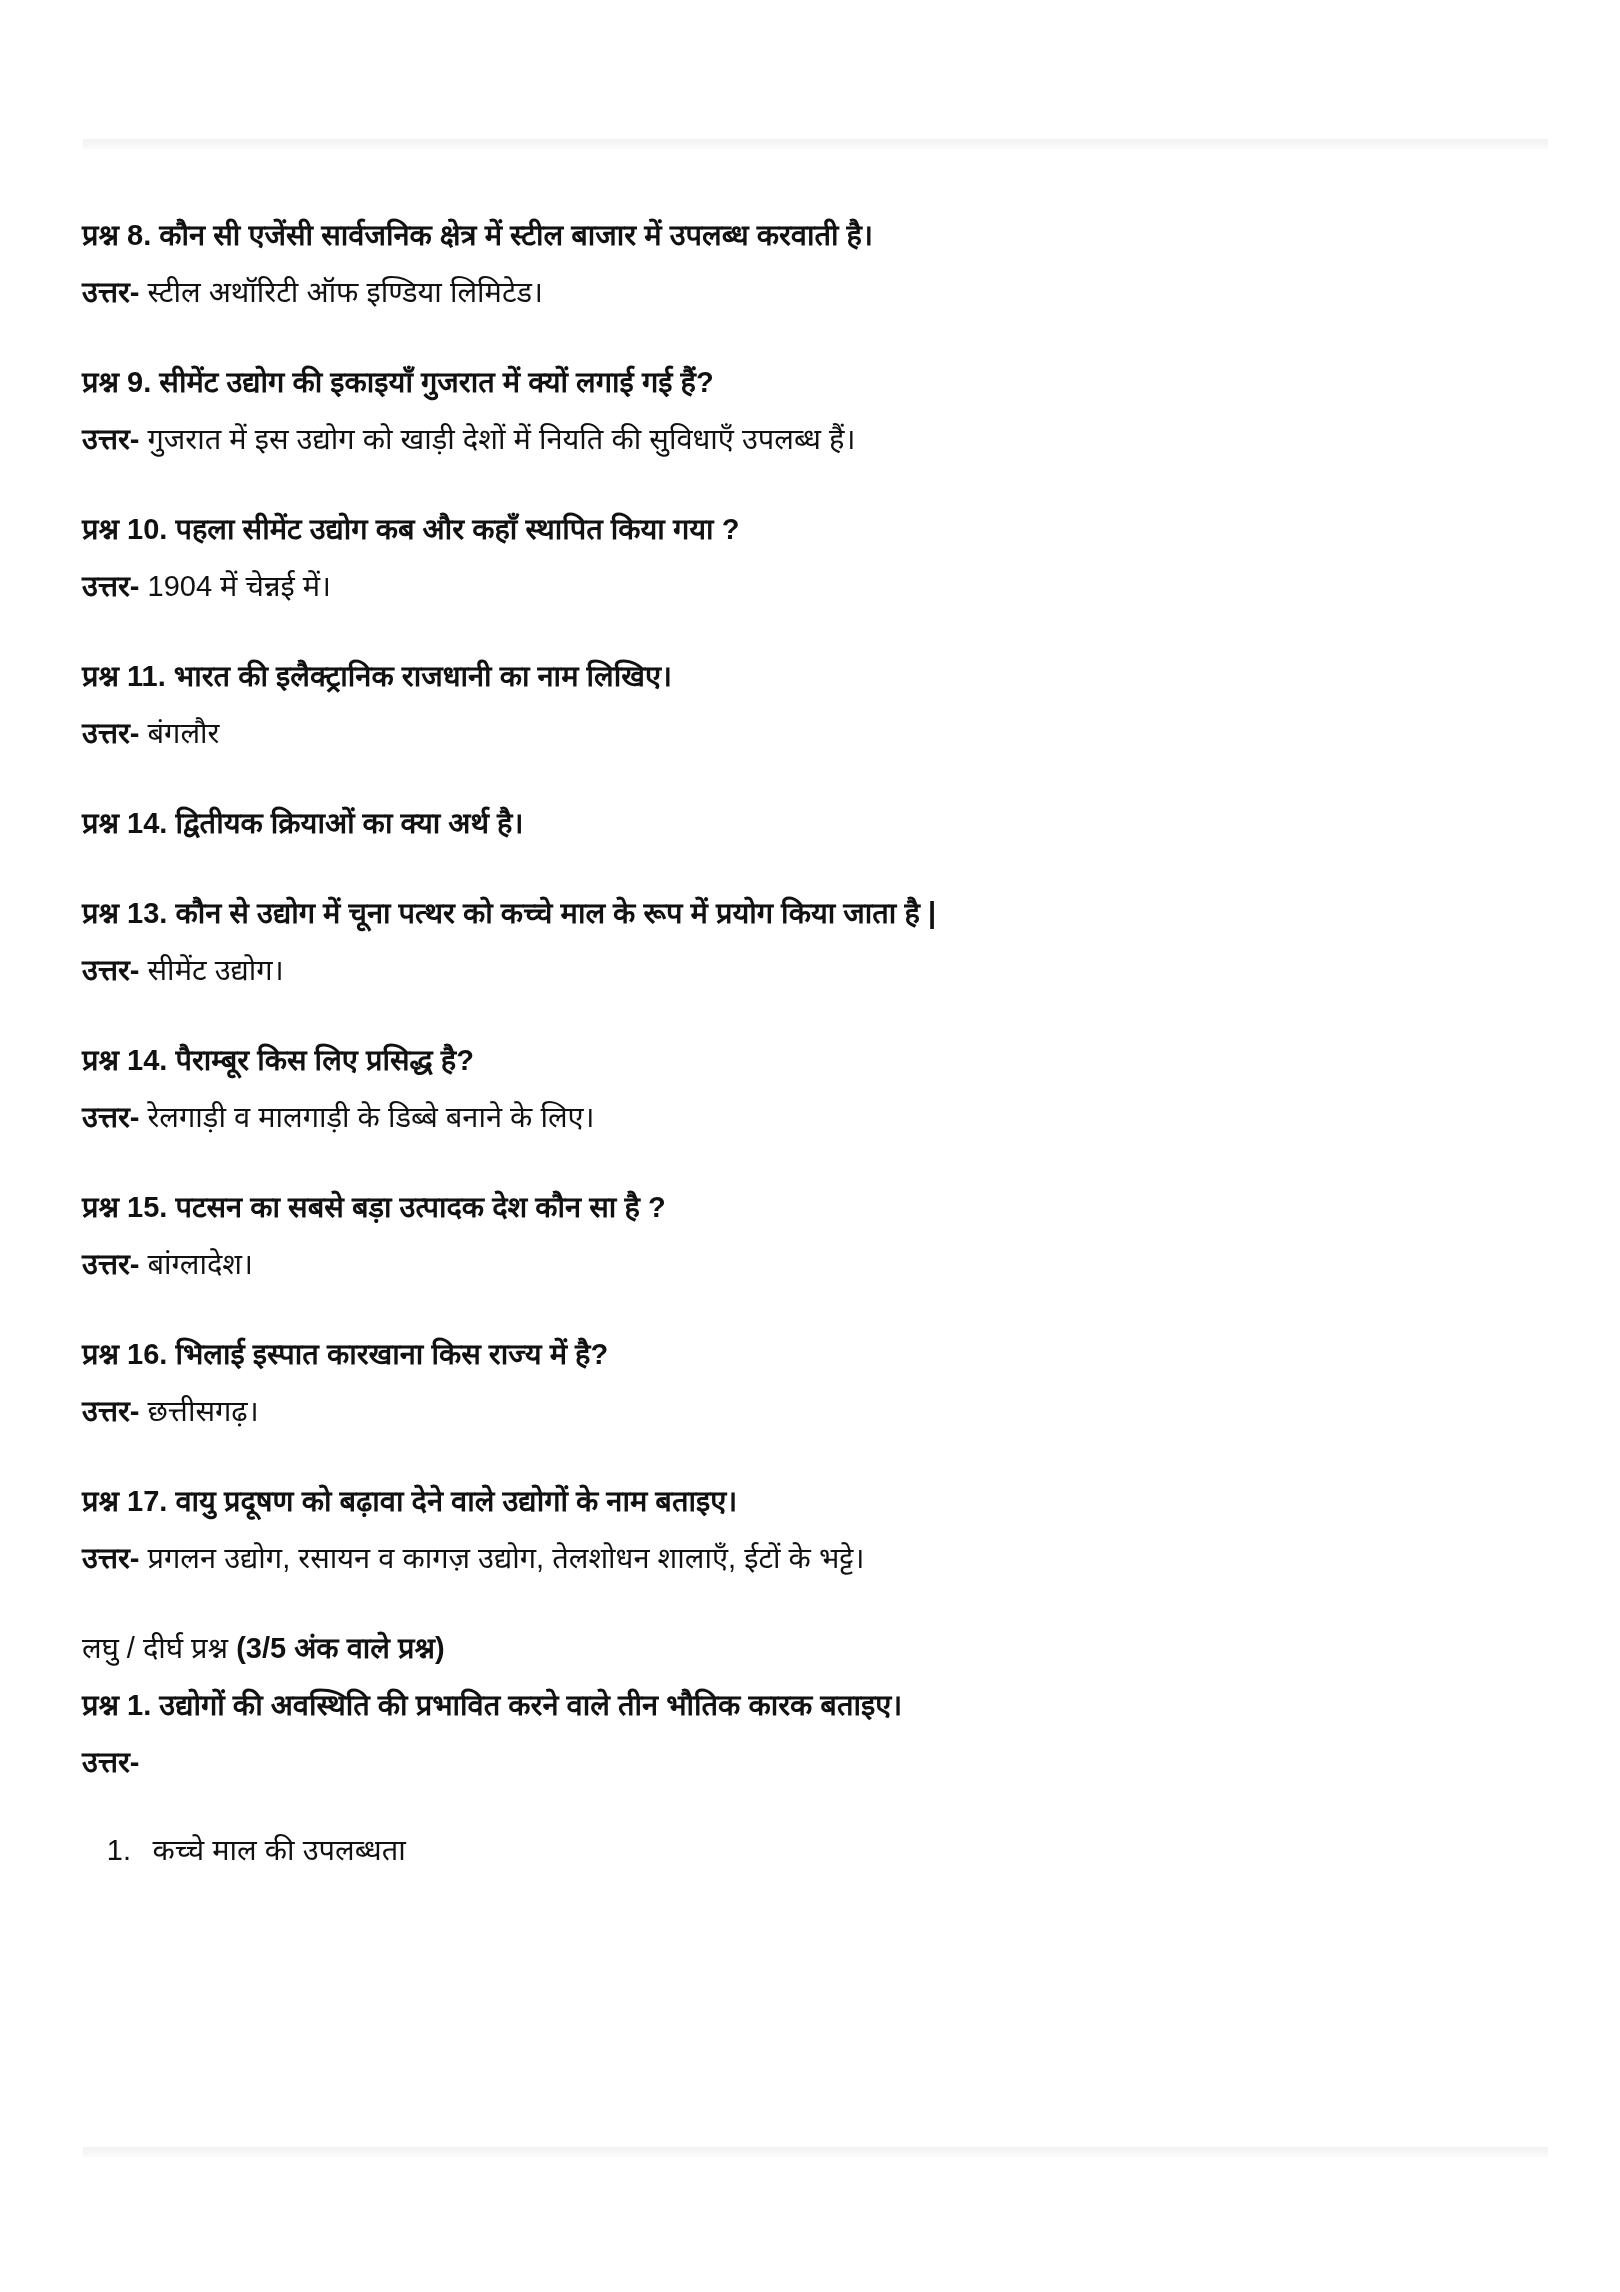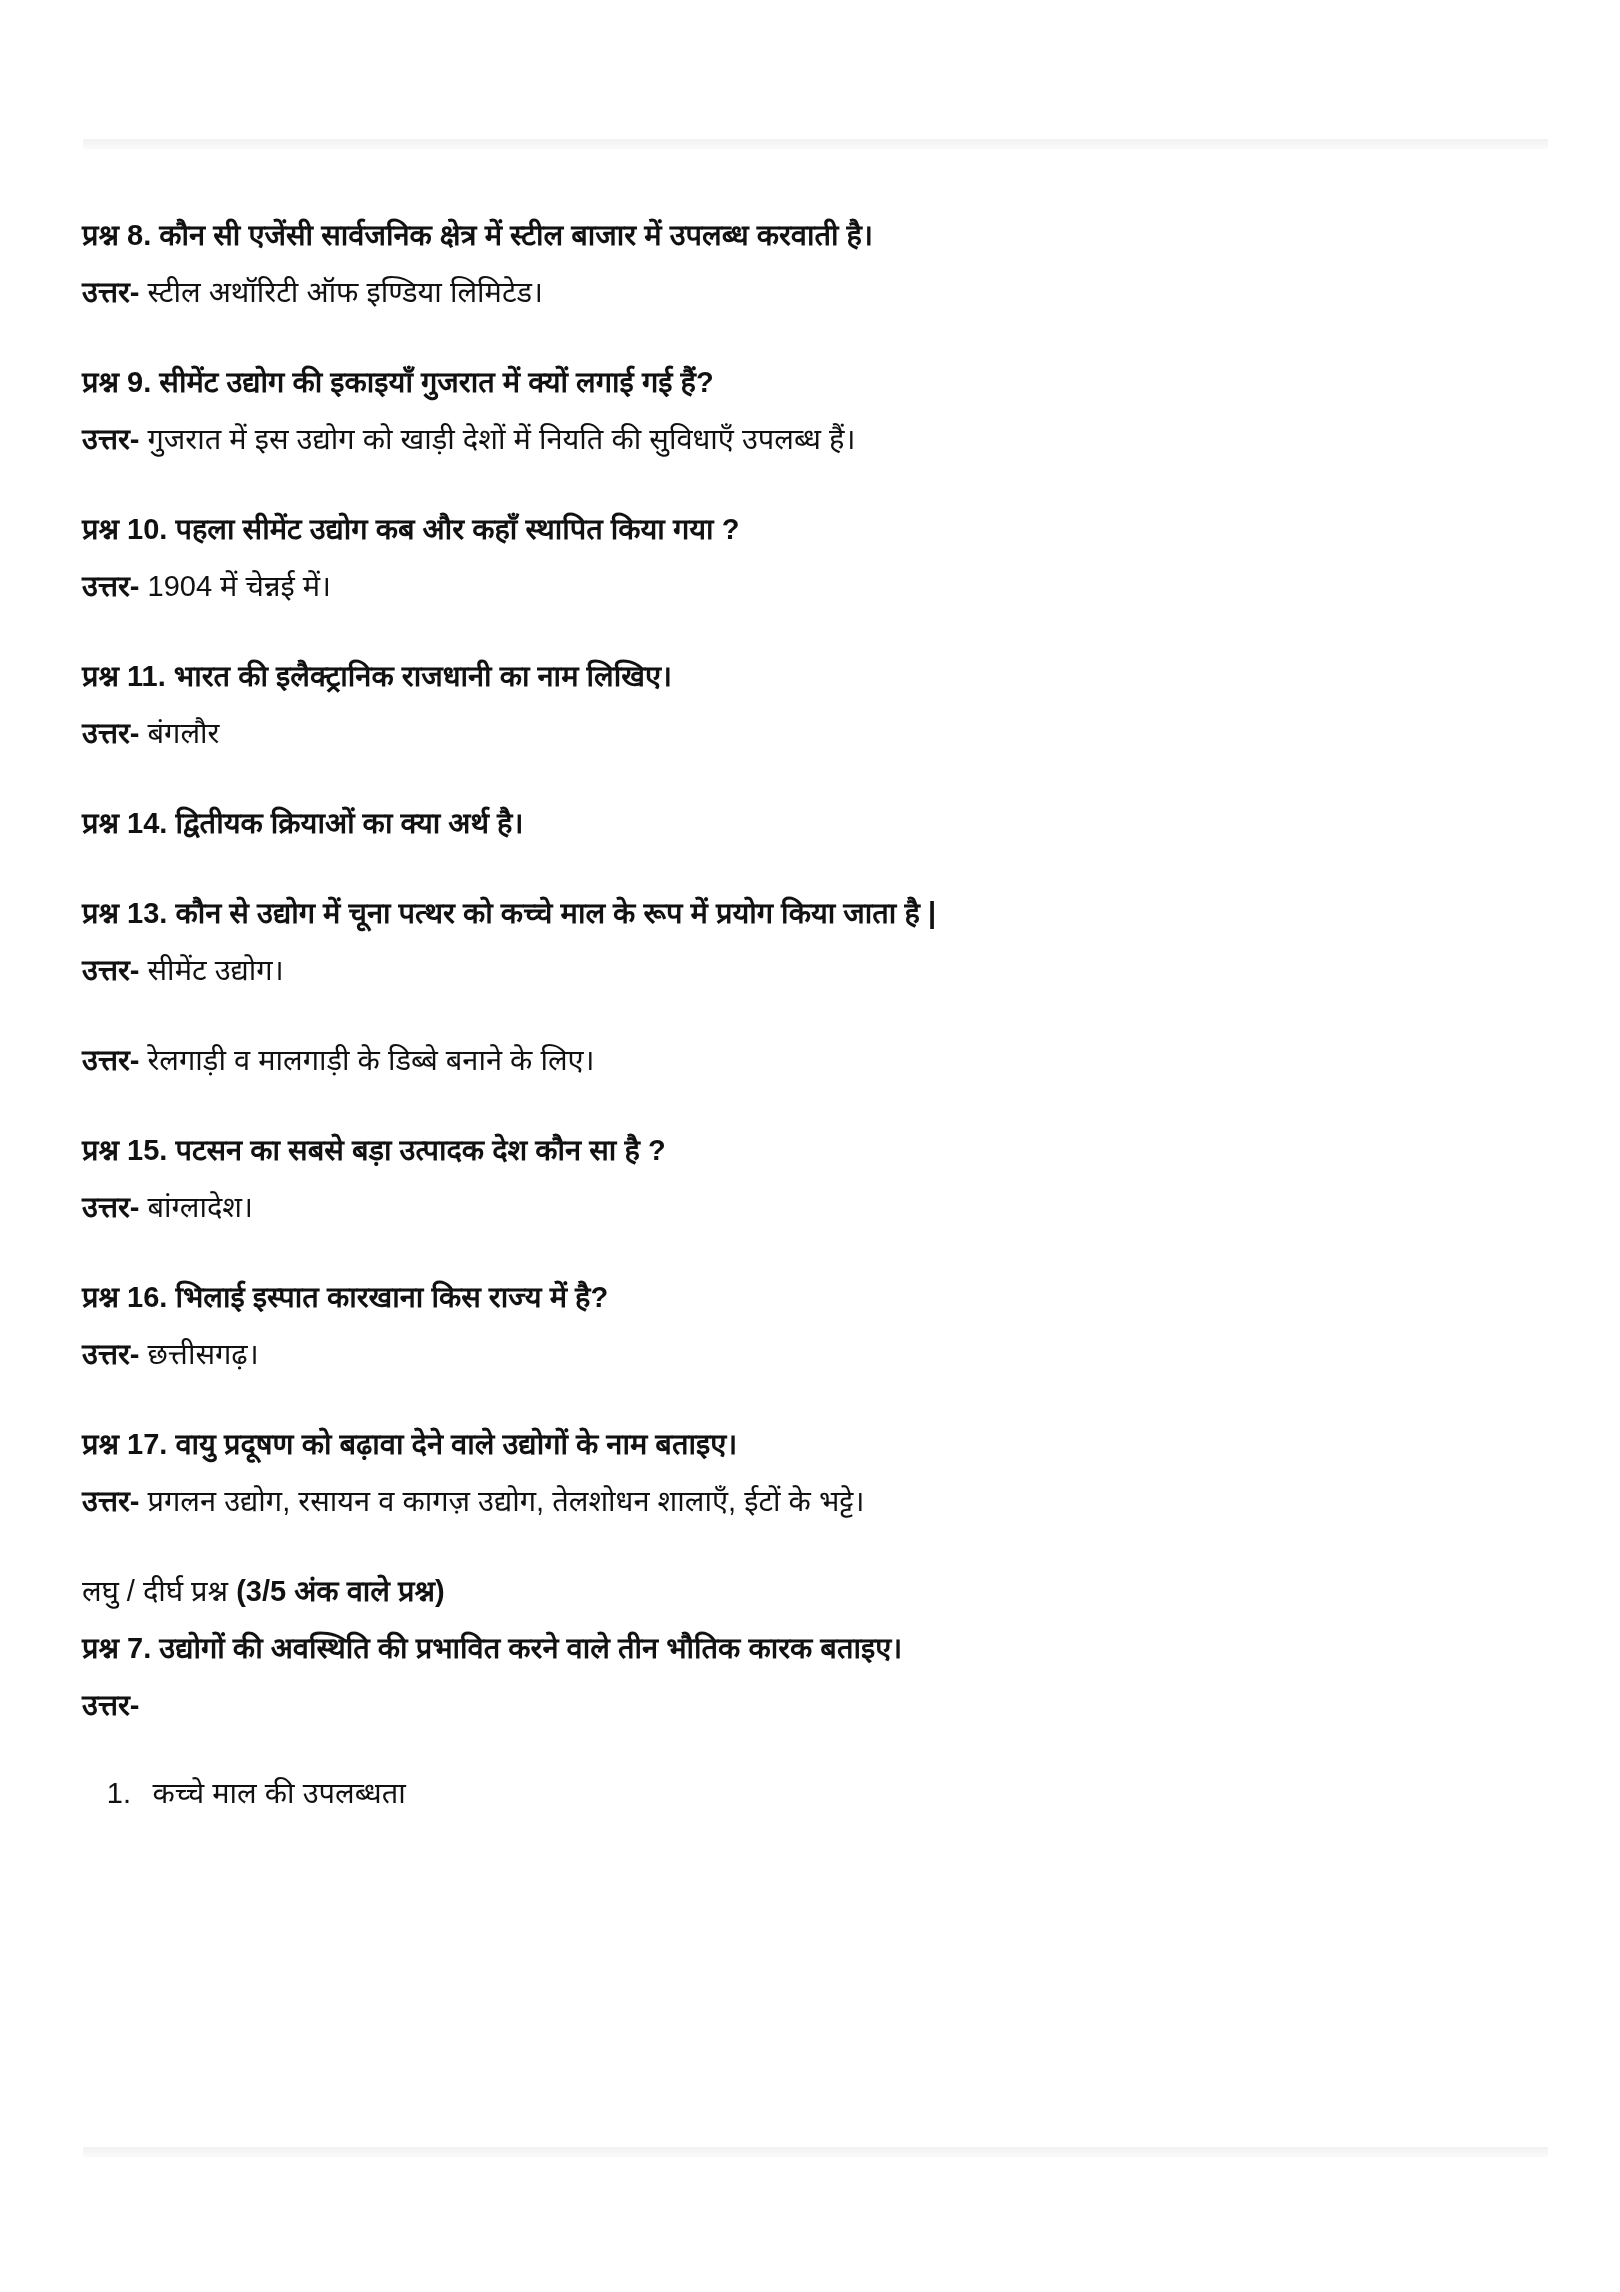--- a/index.html
+++ b/index.html
@@ -43,38 +43,39 @@
     <div class="line"><span class="a-label">उत्तर-</span><span> बंगलौर</span></div>
   </div>
   <div class="qa">
     <div class="line q">प्रश्न 14. द्वितीयक क्रियाओं का क्या अर्थ है।</div>
   </div>
   <div class="qa">
     <div class="line q">प्रश्न 13. कौन से उद्योग में चूना पत्थर को कच्चे माल के रूप में प्रयोग किया जाता है |</div>
     <div class="line"><span class="a-label">उत्तर-</span><span> सीमेंट उद्योग।</span></div>
   </div>
   <div class="qa">
+    <div class="line q">प्रश्न 14. पैराम्बूर किस लिए प्रसिद्ध है?</div>
     <div class="line"><span class="a-label">उत्तर-</span><span> रेलगाड़ी व मालगाड़ी के डिब्बे बनाने के लिए।</span></div>
   </div>
   <div class="qa">
     <div class="line q">प्रश्न 15. पटसन का सबसे बड़ा उत्पादक देश कौन सा है ?</div>
     <div class="line"><span class="a-label">उत्तर-</span><span> बांग्लादेश।</span></div>
   </div>
   <div class="qa">
     <div class="line q">प्रश्न 16. भिलाई इस्पात कारखाना किस राज्य में है?</div>
     <div class="line"><span class="a-label">उत्तर-</span><span> छत्तीसगढ़।</span></div>
   </div>
   <div class="qa">
     <div class="line q">प्रश्न 17. वायु प्रदूषण को बढ़ावा देने वाले उद्योगों के नाम बताइए।</div>
     <div class="line"><span class="a-label">उत्तर-</span><span> प्रगलन उद्योग, रसायन व कागज़ उद्योग, तेलशोधन शालाएँ, ईटों के भट्टे।</span></div>
   </div>
 
   <div class="section">
     <div class="heading"><span>लघु / दीर्घ प्रश्न </span><span class="marks">(3/5 अंक वाले प्रश्न)</span></div>
-    <div class="line q">प्रश्न 7. उद्योगों की अवस्थिति की प्रभावित करने वाले तीन भौतिक कारक बताइए।</div>
+    <div class="line q">प्रश्न 1. उद्योगों की अवस्थिति की प्रभावित करने वाले तीन भौतिक कारक बताइए।</div>
     <div class="line a-label">उत्तर-</div>
     <ol class="list">
       <li>
           <span class="num">1.</span>
           <span>कच्चे माल की उपलब्धता</span>
         </li>
     </ol>
   </div>
 </div>
 

